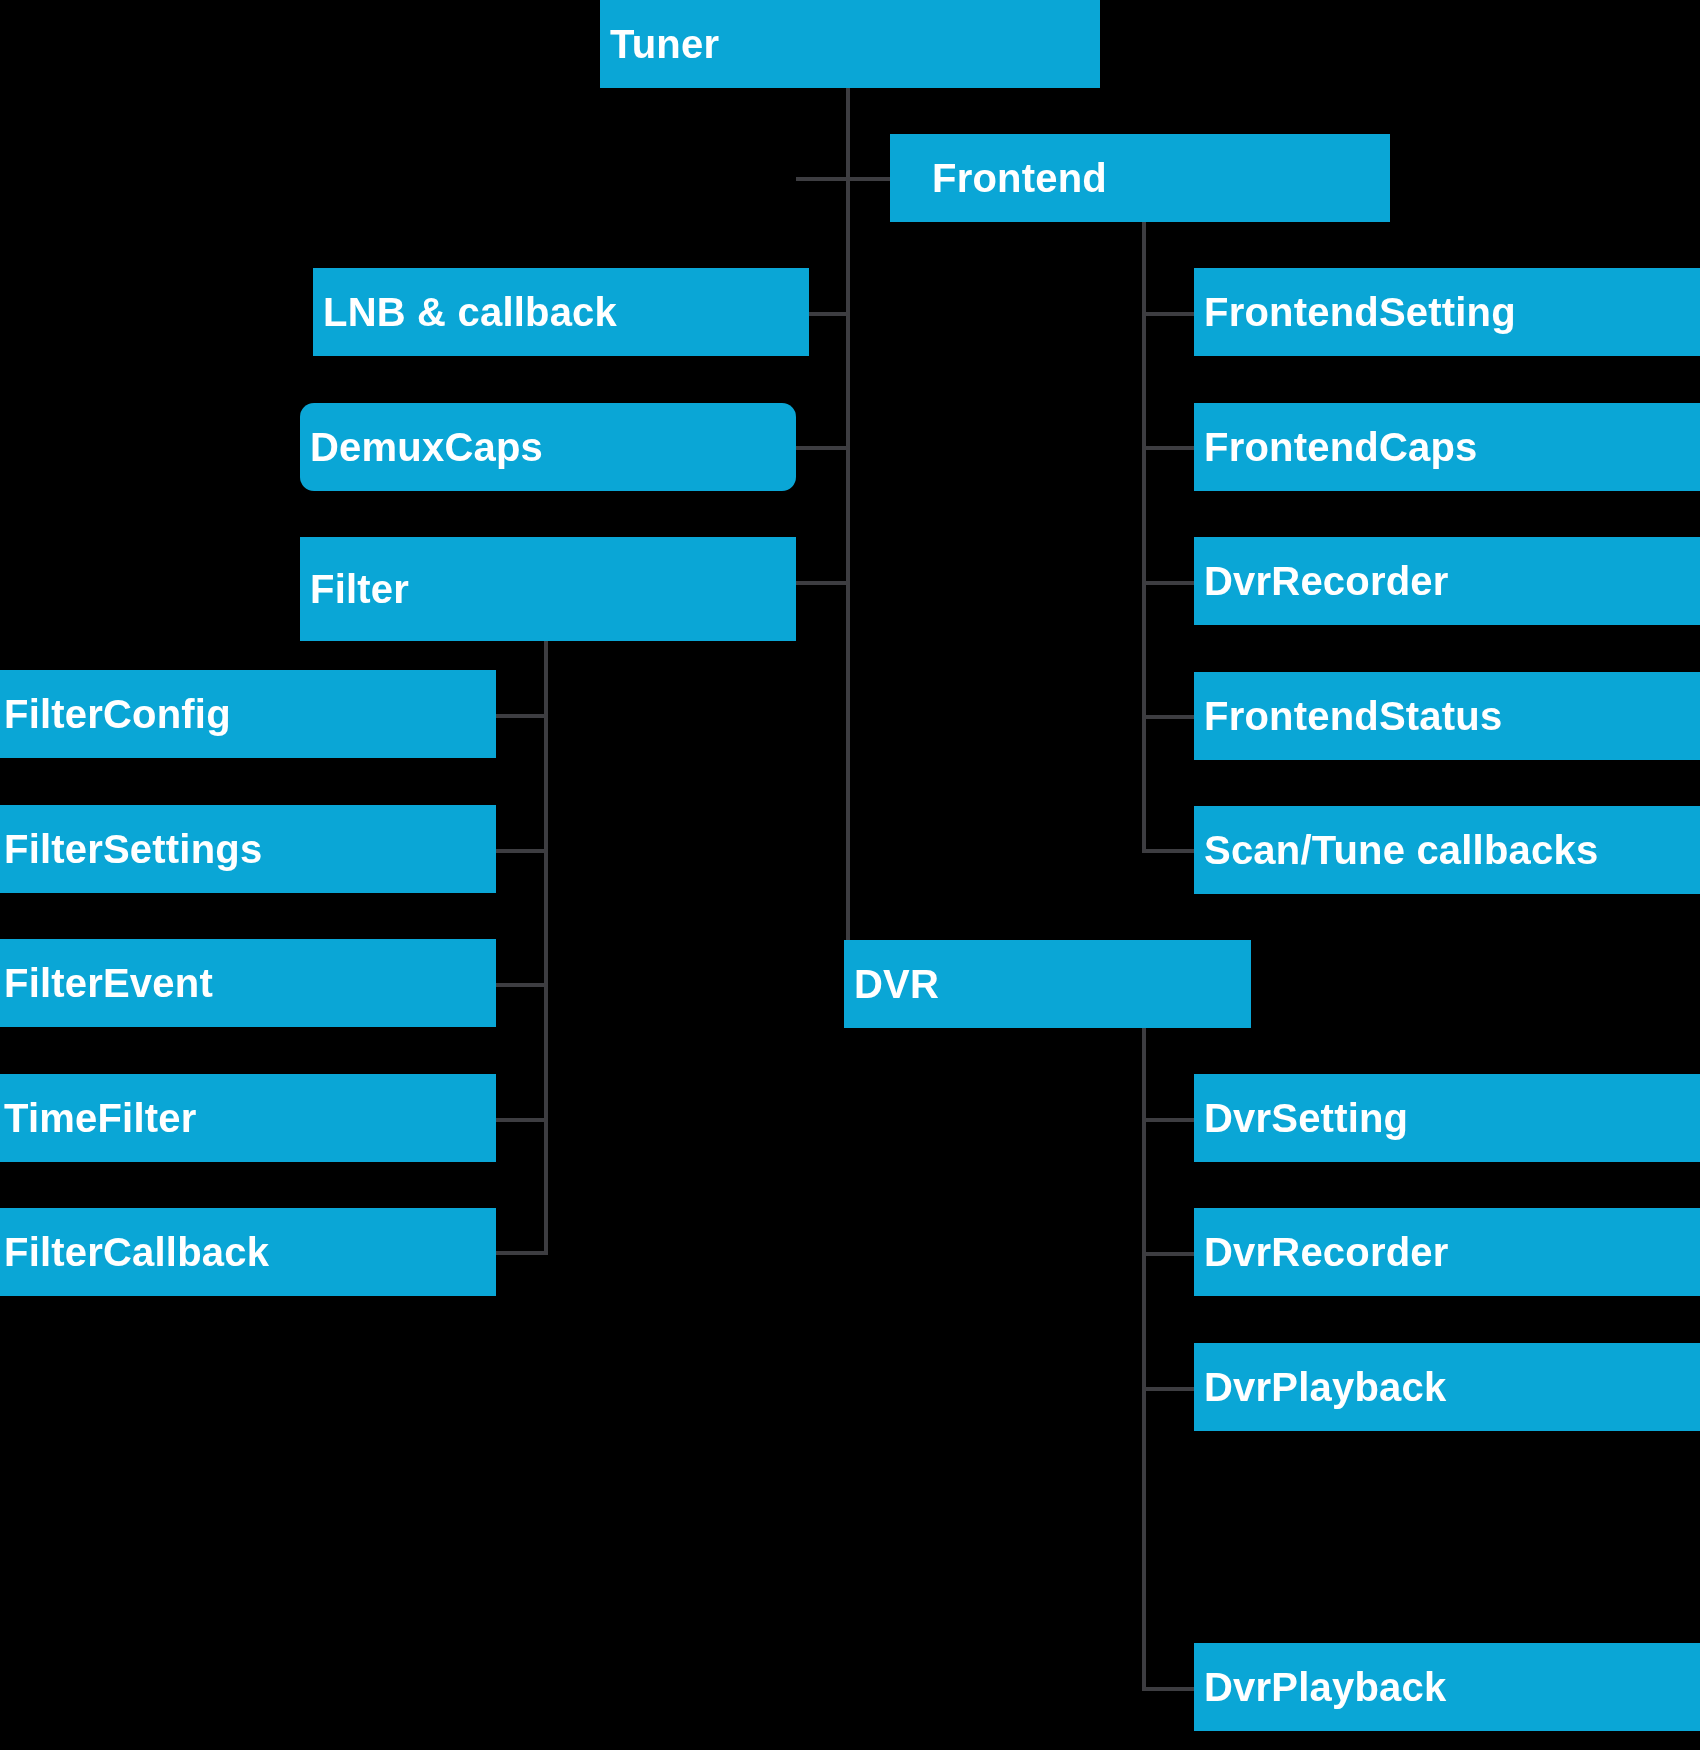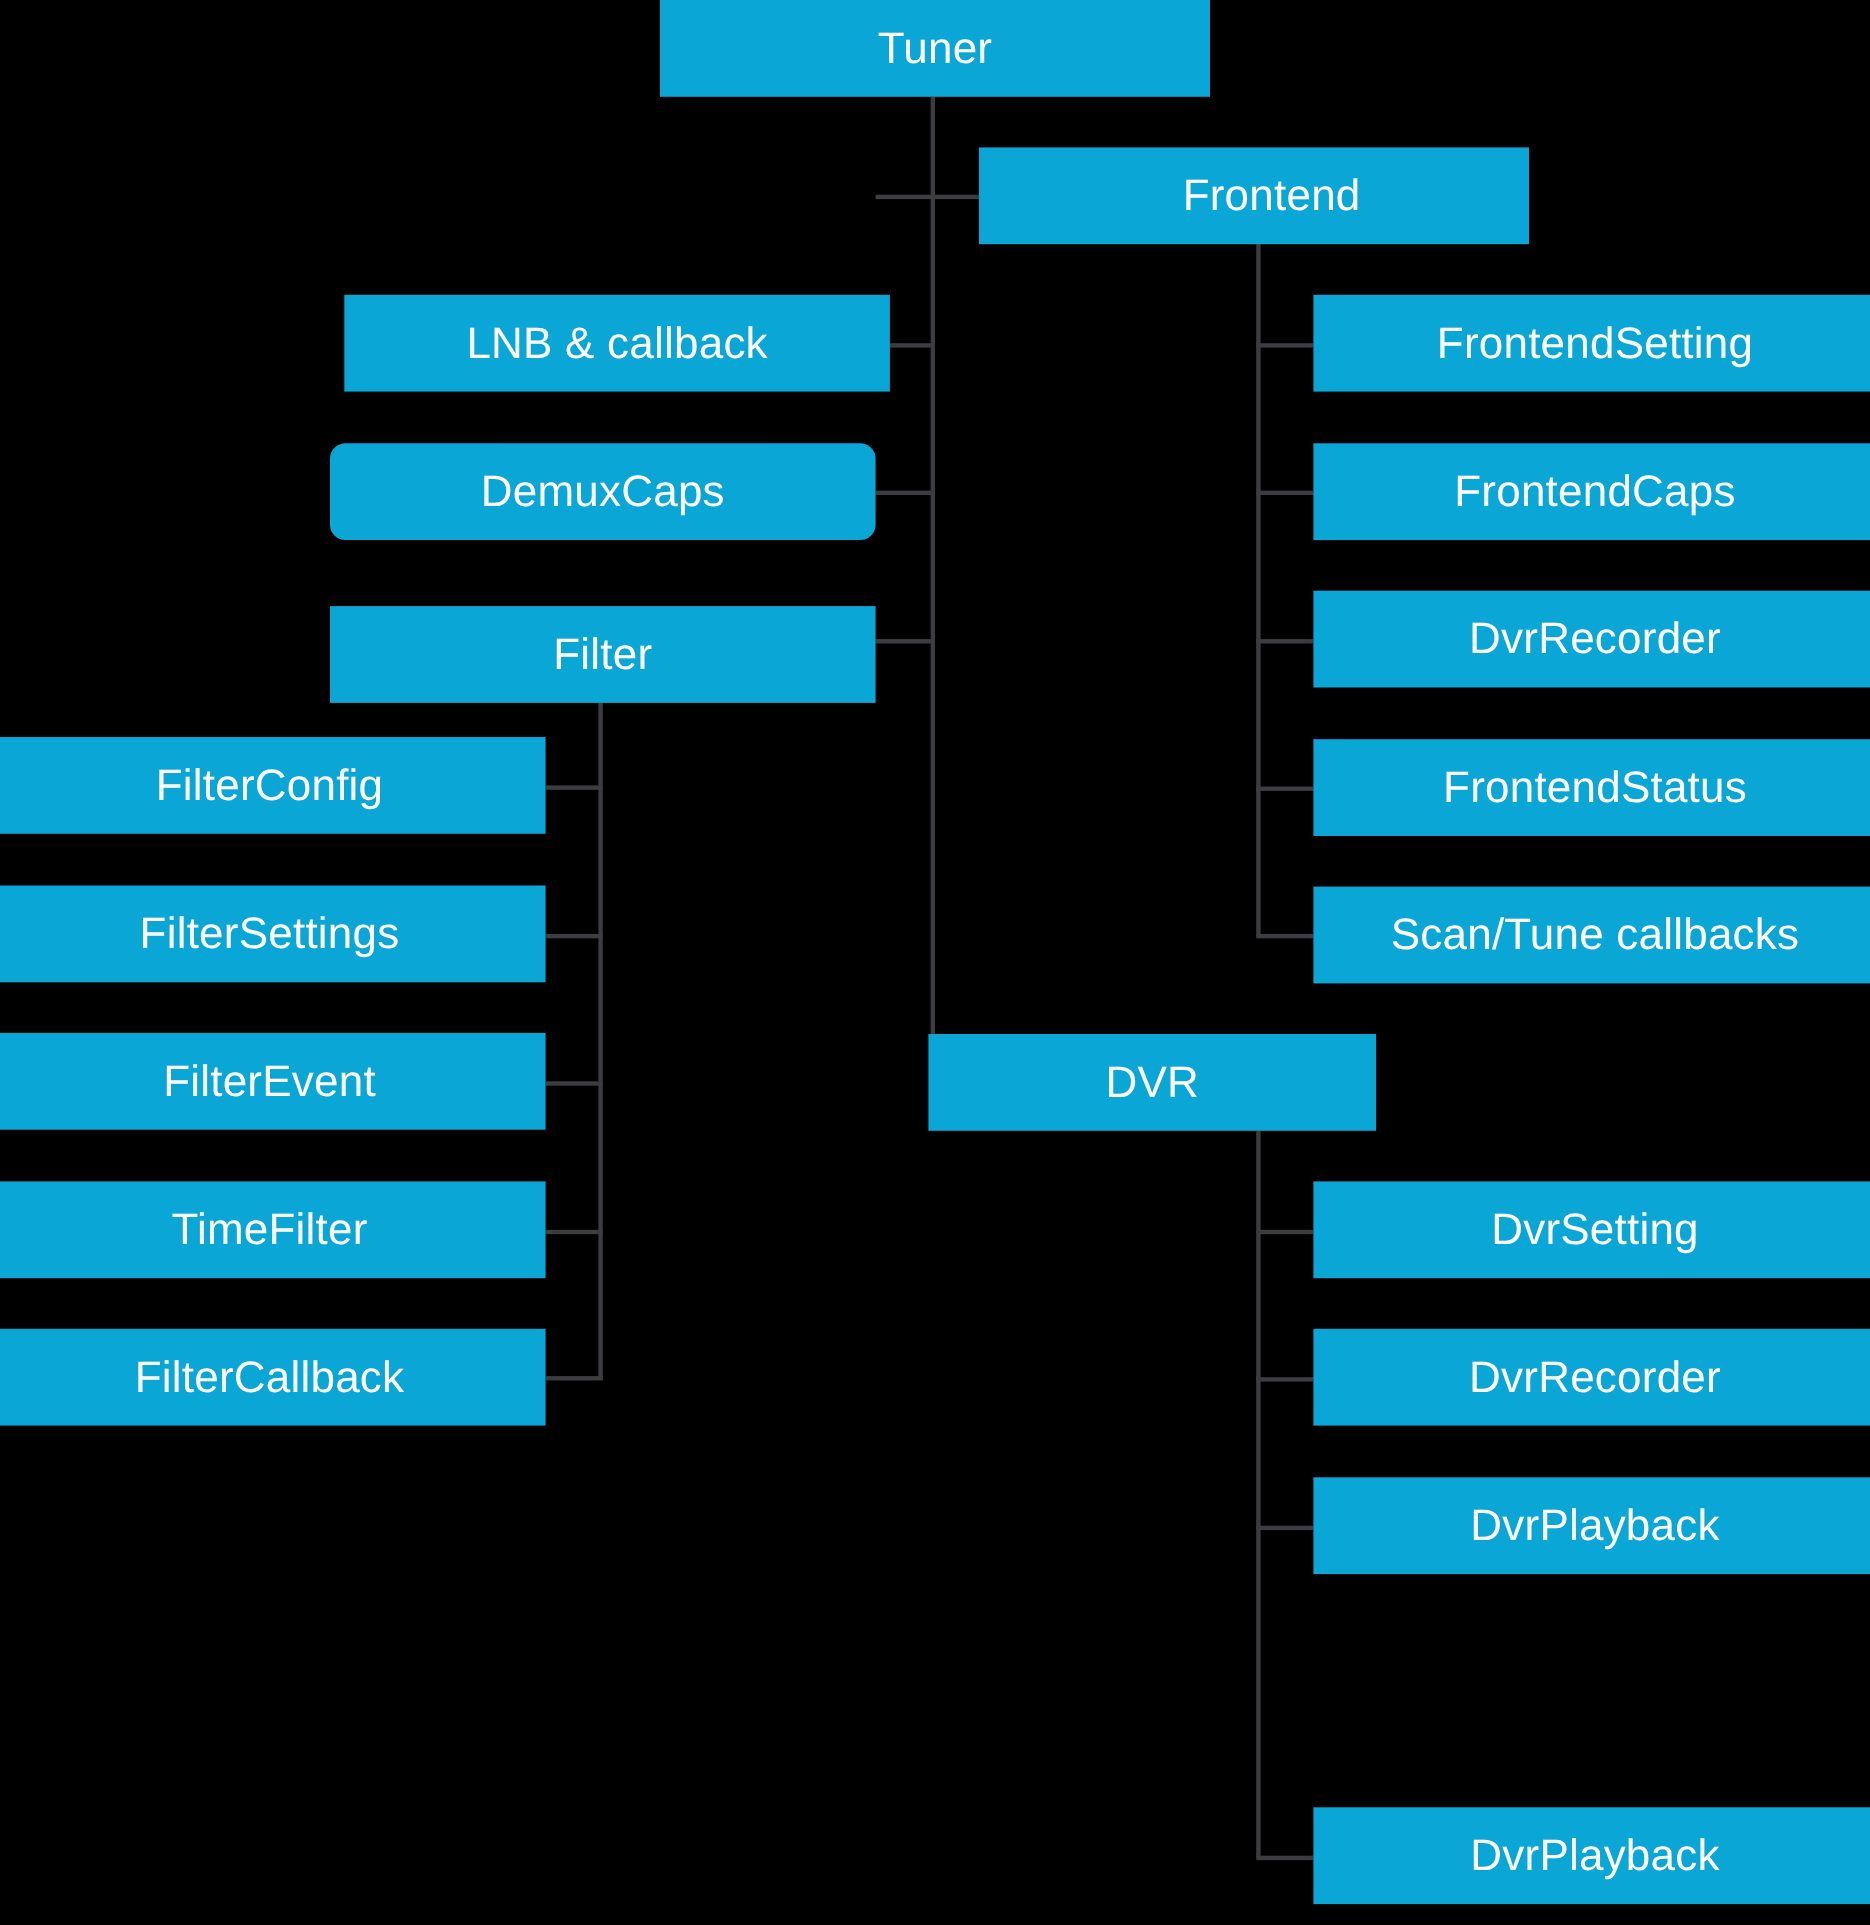--- a/index.html
+++ b/index.html
@@ -15,26 +15,27 @@
     font-family: "Liberation Sans", sans-serif;
     overflow: hidden;
   }
   .node {
     position: absolute;
     box-sizing: border-box;
     background: #0aa6d6;
     color: #ffffff;
     display: flex;
     align-items: center;
-    justify-content: center;
+    justify-content: flex-start;
     font-size: 40px;
     line-height: 1;
     letter-spacing: 0.2px;
     white-space: nowrap;
     z-index: 3;
+    font-weight: bold;
   }
   .node-label {
     display: block;
     padding: 0 10px;
   }
   .conn {
     position: absolute;
     background: #3d3d41;
     z-index: 1;
   }
@@ -86,21 +87,21 @@
 
 
   <div class="node" style="left:313px; top:268px; width:496px; height:88px;">
     <span class="node-label">LNB &amp; callback</span>
   </div>
 
   <div class="node" style="left:300px; top:403px; width:496px; height:88px;border-radius:14px;">
     <span class="node-label">DemuxCaps</span>
   </div>
 
-  <div class="node" style="left:300px; top:537px; width:496px; height:88px;margin-top:14px;">
+  <div class="node" style="left:300px; top:537px; width:496px; height:104px;">
     <span class="node-label">Filter</span>
   </div>
 
   <div class="node" style="left:890px; top:134px; width:500px; height:88px;padding-left:32px;">
     <span class="node-label">Frontend</span>
   </div>
 
   <div class="node" style="left:844px; top:940px; width:407px; height:88px;">
     <span class="node-label">DVR</span>
   </div>

